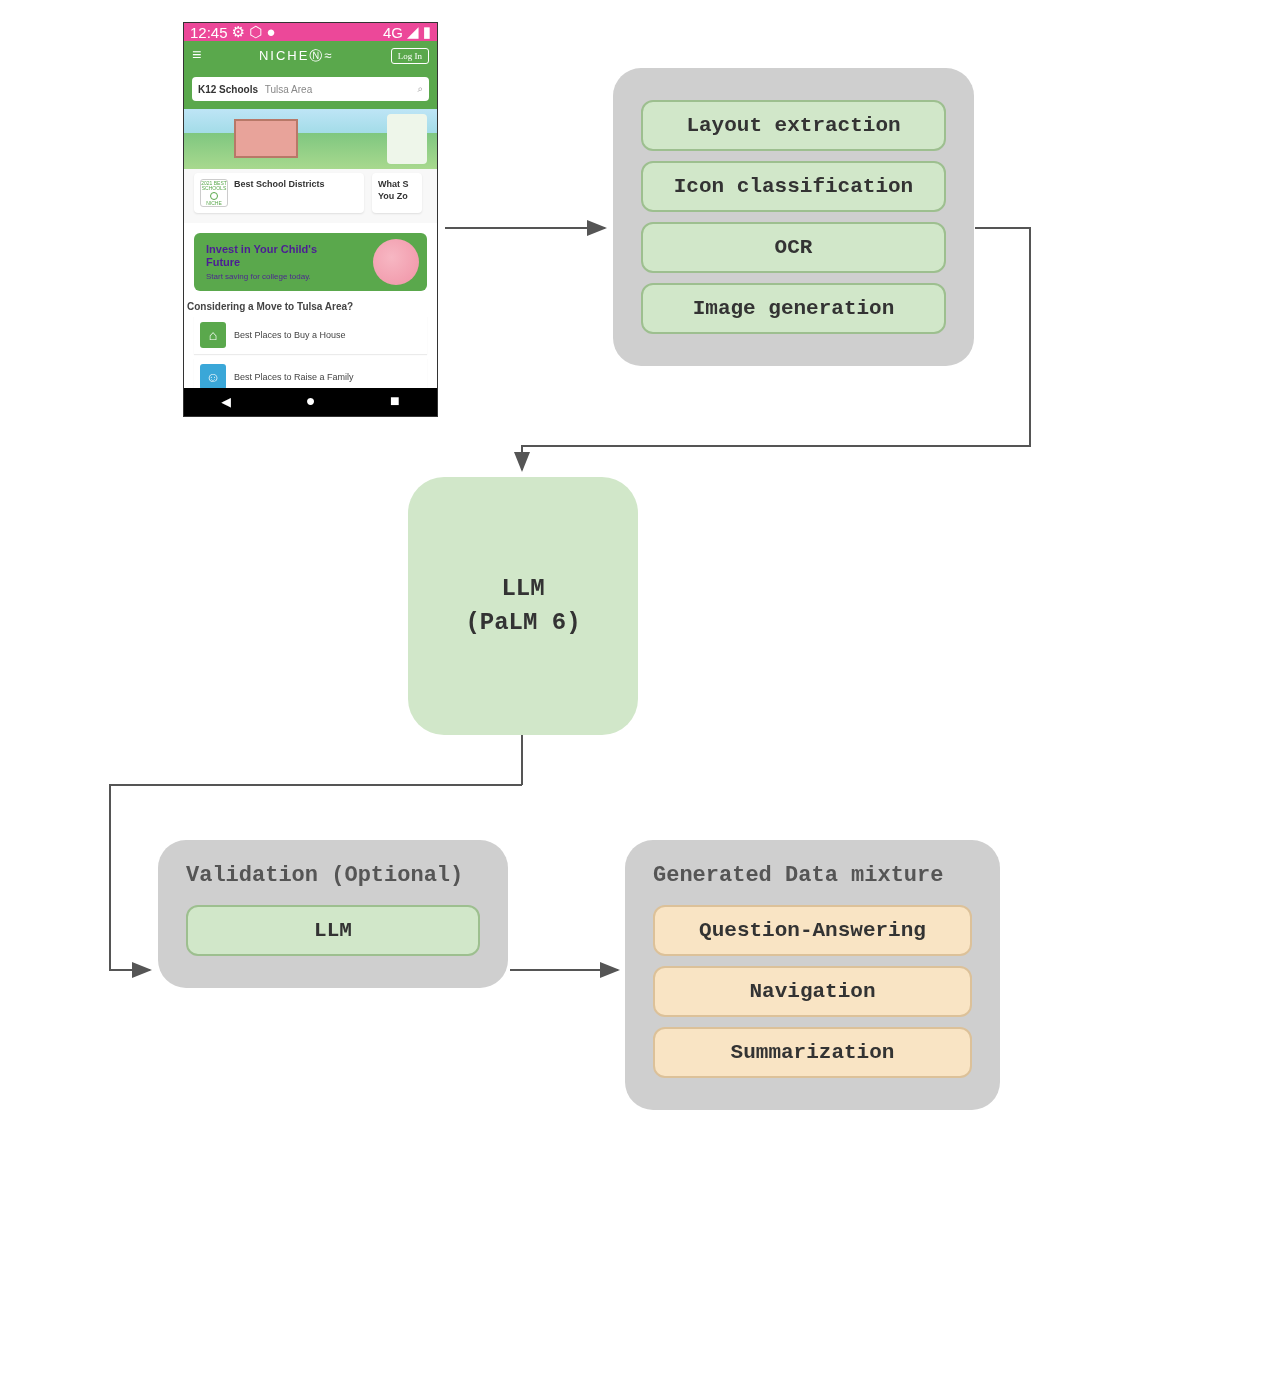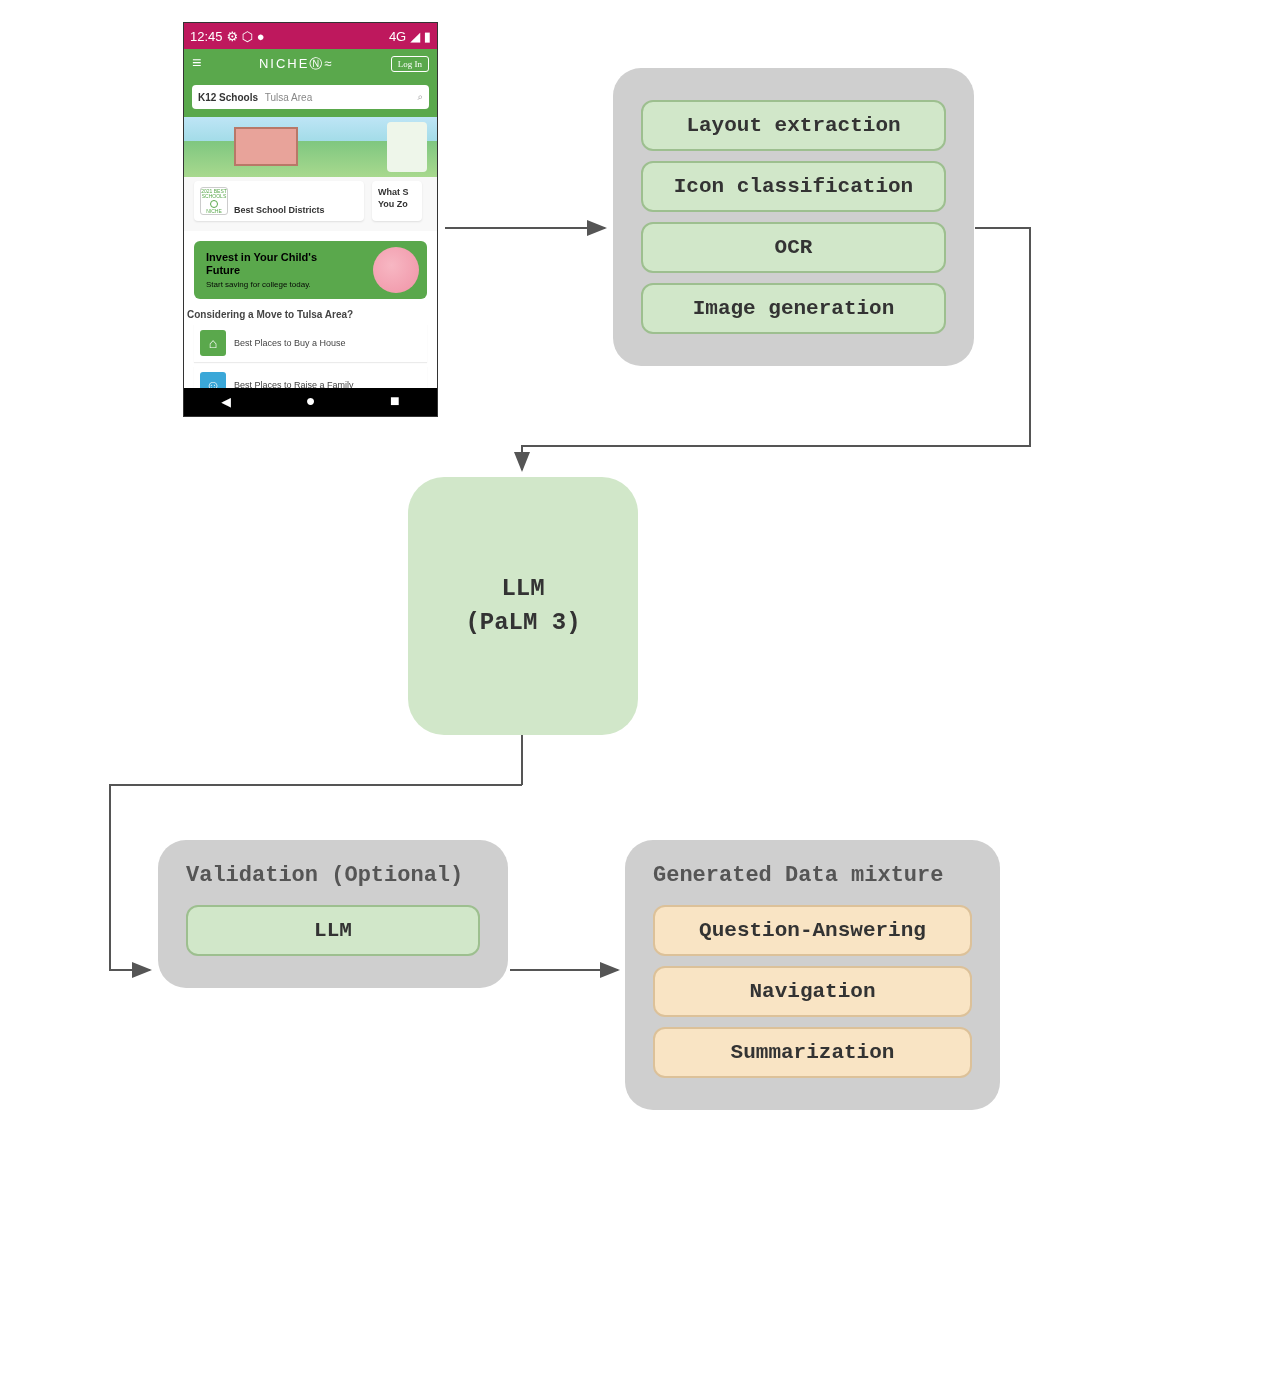--- a/index.html
+++ b/index.html
@@ -19,28 +19,28 @@
   .phone {
     position: absolute;
     left: 183px;
     top: 22px;
     width: 255px;
     height: 395px;
     background: #fff;
     border: 1px solid #333;
   }
   .status-bar {
-    height: 26px;
-    background: #be185d;
+    height: 18px;
+    background: #ec4899;
     color: #fff;
     display: flex;
     align-items: center;
     justify-content: space-between;
     padding: 0 6px;
-    font-size: 13px;
+    font-size: 15px;
     font-family: Arial, sans-serif;
   }
   .status-left, .status-right {
     display: flex;
     gap: 4px;
     align-items: center;
   }
   .app-header {
     height: 30px;
     background: #5aa84c;
@@ -115,21 +115,21 @@
     padding: 4px 10px 10px 10px;
     gap: 8px;
     background: #f8f8f8;
   }
   .card {
     background: #fff;
     border-radius: 4px;
     box-shadow: 0 1px 2px rgba(0,0,0,0.1);
     flex: 0 0 auto;
     display: flex;
-    align-items: flex-end;
+    align-items: flex-start;
     padding: 6px;
     font-family: Arial, sans-serif;
     font-size: 9px;
     font-weight: 700;
     color: #333;
   }
   .card .badge {
     width: 28px;
     height: 28px;
     background: #fff;
@@ -143,21 +143,21 @@
     font-size: 5px;
     color: #5aa84c;
     font-weight: 400;
     line-height: 1;
   }
   .promo {
     margin: 10px 10px;
     background: #5aa84c;
     border-radius: 6px;
     padding: 10px 12px;
-    color: #000000;
+    color: #4c1d95;
     font-family: Arial, sans-serif;
     position: relative;
     height: 58px;
     overflow: hidden;
   }
   .promo .title { font-weight: 700; font-size: 11px; line-height: 1.2;}
   .promo .sub { font-size: 8px; margin-top: 3px; opacity: 0.95;}
   .promo .piggy {
     position: absolute;
     right: 8px;
@@ -343,21 +343,21 @@
 
 <div class="box" style="left:613px; top:68px; width:361px;">
   <div class="pill green">Layout extraction</div>
   <div class="pill green">Icon classification</div>
   <div class="pill green">OCR</div>
   <div class="pill green">Image generation</div>
 </div>
 
 <div class="llm-box" style="left:408px; top:477px; width:230px; height:258px;">
   <span>LLM</span>
-  <span>(PaLM 3)</span>
+  <span>(PaLM 6)</span>
 </div>
 
 <div class="box" style="left:158px; top:840px; width:350px;">
   <div class="box-title">Validation (Optional)</div>
   <div class="pill green">LLM</div>
 </div>
 
 <div class="box" style="left:625px; top:840px; width:375px;">
   <div class="box-title">
     <div>Generated Data mixture</div>

